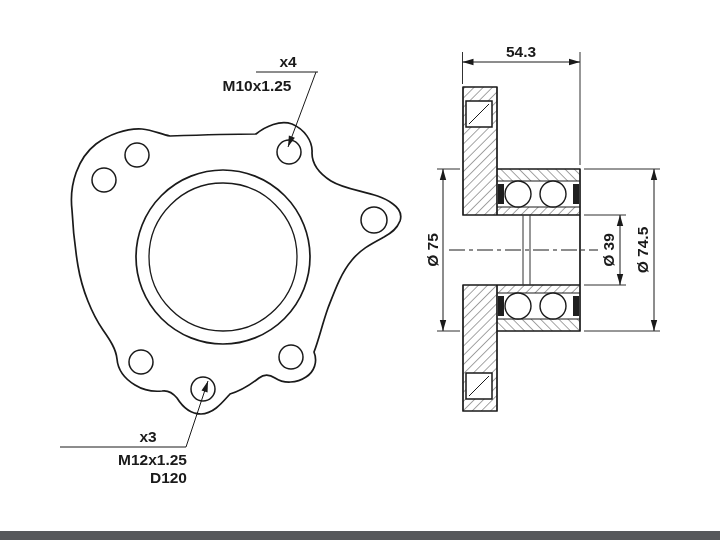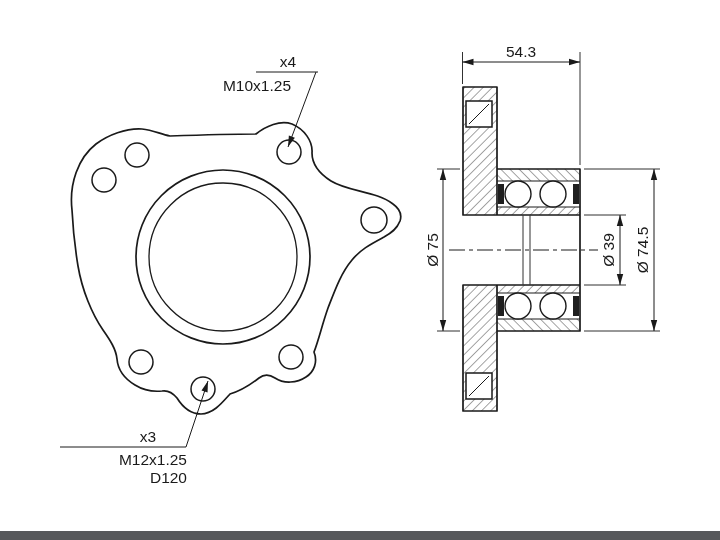--- a/index.html
+++ b/index.html
@@ -1,16 +1,16 @@
 <!DOCTYPE html>
 <html><head>
 <meta charset="utf-8">
 <style>
   html,body{margin:0;padding:0;background:#ffffff;}
-  .stage{position:relative;width:720px;height:540px;background:#ffffff;overflow:hidden;}
+  .stage{position:relative;width:720px;height:540px;background:#ffffff;overflow:hidden;font-weight:bold;}
   svg{display:block;}
   .t{font-family:"Liberation Sans","DejaVu Sans",sans-serif;font-size:15.5px;fill:#1a1a1a;}
   .outline{fill:none;stroke:#1a1a1a;stroke-width:1.7;stroke-linejoin:round;stroke-linecap:round;}
   .mid{fill:none;stroke:#1a1a1a;stroke-width:1.3;}
   .thin{fill:none;stroke:#1a1a1a;stroke-width:1;}
   .ext{fill:none;stroke:#1a1a1a;stroke-width:0.9;}
   .hole{fill:#ffffff;stroke:#1a1a1a;stroke-width:1.5;}
   .ball{fill:#ffffff;stroke:#1a1a1a;stroke-width:1.4;}
   .cl{fill:none;stroke:#1a1a1a;stroke-width:1;stroke-dasharray:16 4 4 4;}
 </style>

